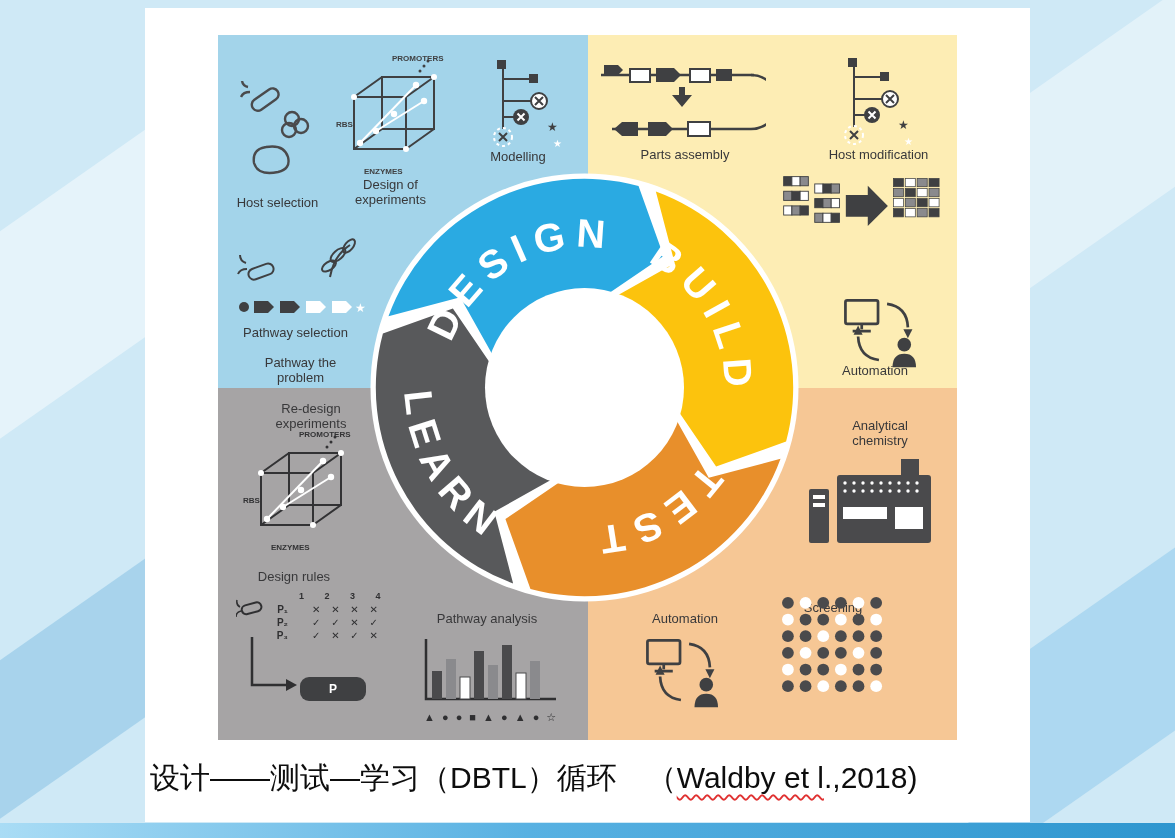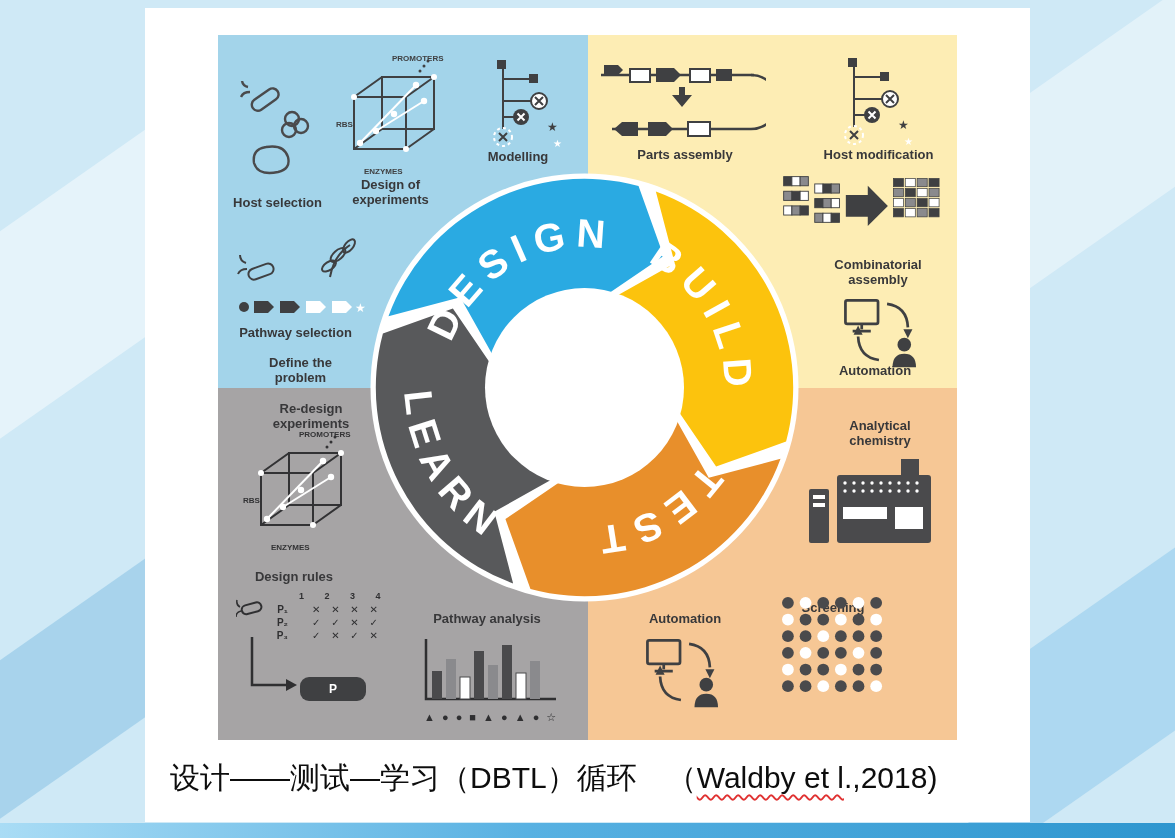--- a/index.html
+++ b/index.html
@@ -13,24 +13,24 @@
   .bottom-bar{position:absolute;left:0;bottom:0;width:100%;height:15px;
     background:linear-gradient(90deg,#a9dcf5 0%,#58b1e2 45%,#2e96cf 100%);}
   .slide{position:absolute;left:145px;top:8px;width:885px;height:814px;background:#ffffff;}
   .figure{position:absolute;left:73px;top:27px;width:739px;height:705px;}
   .quad{position:absolute;width:50%;height:50%;}
   .quad-design{left:0;top:0;background:#a3d4ea;}
   .quad-build{right:0;top:0;background:#fdedb4;}
   .quad-learn{left:0;bottom:0;background:#a6a4a5;}
   .quad-test{right:0;bottom:0;background:#f6c795;}
   .abs{position:absolute;}
-  .item-label{position:absolute;font-weight:bold;font-size:13px;line-height:1.18;color:#38383a;text-align:center;}
+  .item-label{position:absolute;font-weight:normal;font-size:13px;line-height:1.18;color:#38383a;text-align:center;}
   .ring-svg{position:absolute;left:99px;top:85px;}
   .ring-text{font-family:"Liberation Sans",sans-serif;font-weight:bold;font-size:37px;letter-spacing:8px;fill:#ffffff;}
-  .caption{position:absolute;left:150px;top:758px;width:900px;font-size:30px;color:#0d0d0d;white-space:nowrap;margin-left:20px;}
+  .caption{position:absolute;left:150px;top:758px;width:900px;font-size:30px;color:#0d0d0d;white-space:nowrap;}
   .spellcheck{text-decoration:underline wavy #e03131 2px;text-underline-offset:6px;}
   .rules-table{position:absolute;left:36px;top:0;font-weight:bold;color:#2f2f31;}
   .rt-header{font-size:9px;letter-spacing:9px;padding-left:27px;height:12px;text-align:center;}
   .rt-row{display:flex;gap:24px;font-size:10px;line-height:13px;}
   .rt-label{width:16px;text-align:right;}
   .rt-marks{letter-spacing:4px;}
   .rules-device{position:absolute;left:64px;top:86px;width:66px;height:24px;background:#3f4042;border-radius:9px;
     color:#fff;font-weight:bold;font-size:12px;display:flex;align-items:center;justify-content:center;}
 </style>
 </head>
@@ -136,21 +136,21 @@
         </g>
         <g fill="#ffffff">
           <polygon points="72,68 86,68 92,74 86,80 72,80"></polygon>
           <polygon points="98,68 112,68 118,74 112,80 98,80"></polygon>
         </g>
         <text x="121" y="79" font-size="12" fill="#ffffff">★</text>
       </svg>
       <div class="item-label" style="left:0;top:290px;width:155px">Pathway selection</div>
 
       <div class="item-label" style="left:20px;top:320px;width:125px">
-        <div>Define the</div>
+        <div>Pathway the</div>
         <div>problem</div>
       </div>
 
       <svg class="abs" style="left:378px;top:24px" width="170" height="95" viewBox="0 0 170 95">
         <g stroke="#3f4042" stroke-width="2.5" fill="none">
           <path d="M5 16 H158"></path>
           <path d="M155 16 a27 27 0 0 1 0 54 H16"></path>
         </g>
         <g fill="#3f4042">
           <polygon points="8,6 22,6 27,11 22,16 8,16"></polygon>
@@ -234,24 +234,20 @@
           <rect x="124" y="30" width="11" height="9" fill="#ffffff"></rect>
             <rect x="137" y="30" width="11" height="9" fill="#8a8a8d"></rect>
             <rect x="150" y="30" width="11" height="9" fill="#3f4042"></rect>
             <rect x="163" y="30" width="11" height="9" fill="#ffffff"></rect>
           <rect x="124" y="41" width="11" height="9" fill="#3f4042"></rect>
             <rect x="137" y="41" width="11" height="9" fill="#ffffff"></rect>
             <rect x="150" y="41" width="11" height="9" fill="#8a8a8d"></rect>
             <rect x="163" y="41" width="11" height="9" fill="#3f4042"></rect>
         </g>
       </svg>
-      <div class="item-label" style="left:585px;top:222px;width:150px">
-        <div>Combinatorial</div>
-        <div>assembly</div>
-      </div>
 
       <svg class="abs" style="left:622px;top:258px" width="86" height="77" viewBox="0 0 95 85">
         <g stroke="#3f4042" stroke-width="3" fill="none">
           <rect x="6" y="8" width="36" height="26" rx="2"></rect>
           <path d="M24 34 v6 M14 42 h20"></path>
           <path d="M52 12 q22 3 23 26"></path>
           <path d="M43 74 q-22 -3 -23 -26"></path>
         </g>
         <g fill="#3f4042">
           <polygon points="70,40 80,40 75,50"></polygon>

